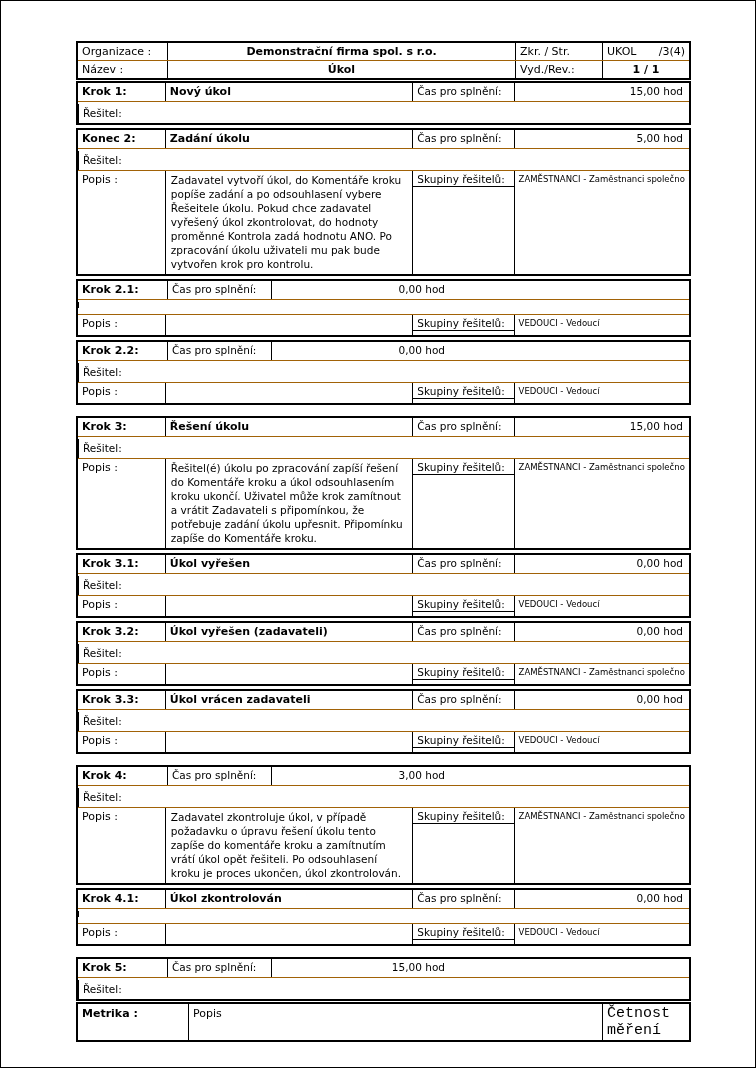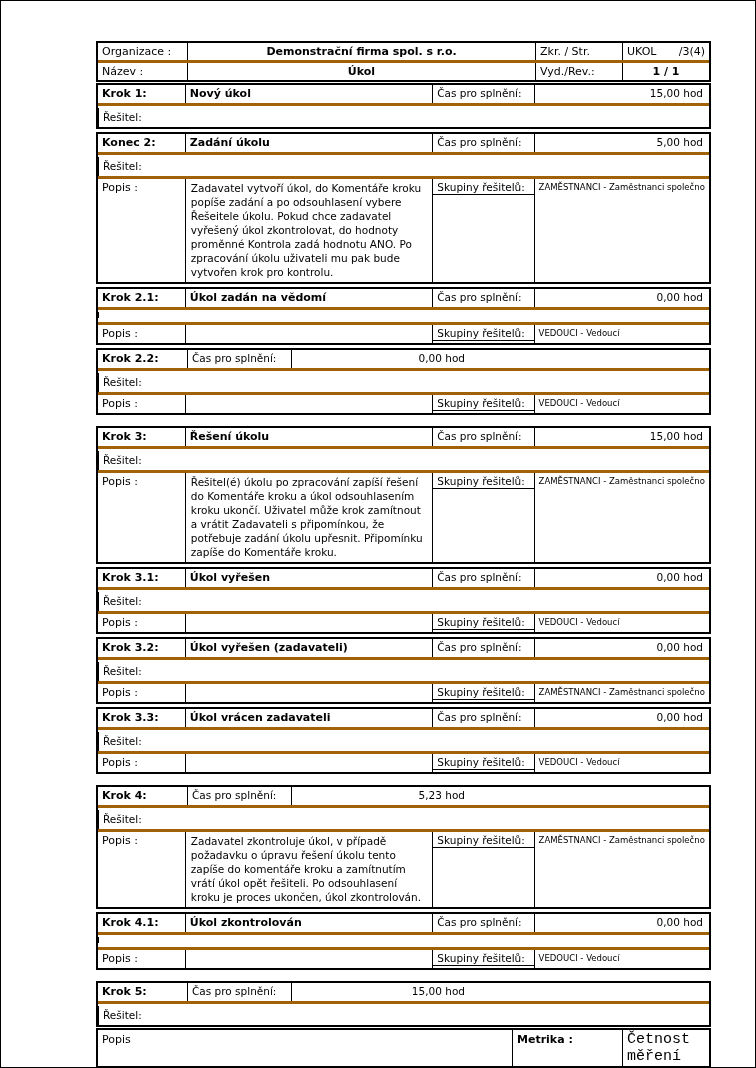--- a/index.html
+++ b/index.html
@@ -6,29 +6,29 @@
   html,body { background:#fff; }
   body {
     width:756px; height:1068px;
     font-family:"DejaVu Sans","Liberation Sans",sans-serif;
     color:#000;
   }
   .page {
     position:relative; width:756px; height:1068px;
     border:1px solid #000; background:#fff; overflow:hidden;
   }
-  .doc { position:absolute; left:75px; top:40px; width:615px;margin-left:20px; }
+  .doc { position:absolute; left:75px; top:40px; width:615px; }
 
   .blk { border:2px solid #000; background:#fff; }
   .gap-xs { margin-top:1px; }
   .gap-s  { margin-top:3px; }
   .gap-l  { margin-top:11px; }
 
   .row { display:flex; align-items:stretch; }
-  .row + .row { border-top:3px solid #a16207; }
+  .row + .row { border-top:1px solid #a16207; }
   .c { padding:1px 4px; overflow:hidden; font-size:11px; line-height:15px; }
   .c + .c { border-left:1px solid #000; }
 
   
   .ca { width:89px; }
   .cb { width:254px; }
   .cc { width:104px; }
   .cd { width:180px; }
   
   .ha { width:89px; }
@@ -125,21 +125,20 @@
         <div class="c cc nopad">
           <span class="groups-label">Skupiny řešitelů:</span>
         </div>
         <div class="c cd group-val">ZAMĚSTNANCI - Zaměstnanci společno</div>
       </div>
     </div>
 
     <div class="blk gap-s">
       <div class="row title-row">
         <div class="c ca bold">Krok 2.1:</div>
-        <div class="c cb bold">Úkol zadán na vědomí</div>
         <div class="c cc">Čas pro splnění:</div>
         <div class="c cd right">0,00 hod</div>
       </div>
       <div class="row solver-row">
         <div class="c ca"></div>
         <div class="c cb"></div>
         <div class="c cc"></div>
         <div class="c cd"></div>
       </div>
       <div class="row popis-row">
@@ -263,21 +262,21 @@
           <span class="groups-label">Skupiny řešitelů:</span>
         </div>
         <div class="c cd group-val">VEDOUCI - Vedoucí</div>
       </div>
     </div>
 
     <div class="blk gap-l">
       <div class="row title-row">
         <div class="c ca bold">Krok 4:</div>
         <div class="c cc">Čas pro splnění:</div>
-        <div class="c cd right">5,23 hod</div>
+        <div class="c cd right">3,00 hod</div>
       </div>
       <div class="row solver-row">
         <div class="c ca"></div>
         <div class="c cb"></div>
         <div class="c cc">Řešitel:</div>
         <div class="c cd"></div>
       </div>
       <div class="row popis-row">
         <div class="c ca">Popis :</div>
         <div class="c cb desc">Zadavatel zkontroluje úkol, v případě požadavku o úpravu řešení úkolu tento zapíše do komentáře kroku a zamítnutím vrátí úkol opět řešiteli. Po odsouhlasení kroku je proces ukončen, úkol zkontrolován.</div>
@@ -320,20 +319,20 @@
       <div class="row solver-row">
         <div class="c ca"></div>
         <div class="c cb"></div>
         <div class="c cc">Řešitel:</div>
         <div class="c cd"></div>
       </div>
     </div>
 
     <div class="blk gap-xs">
       <div class="row metrika-row">
+        <div class="c fa bold">Metrika :</div>
         <div class="c fb">Popis</div>
-        <div class="c fa bold">Metrika :</div>
         <div class="c fc">Četnost měření</div>
       </div>
     </div>
 
   </div>
 </div>
 
 </body></html>

